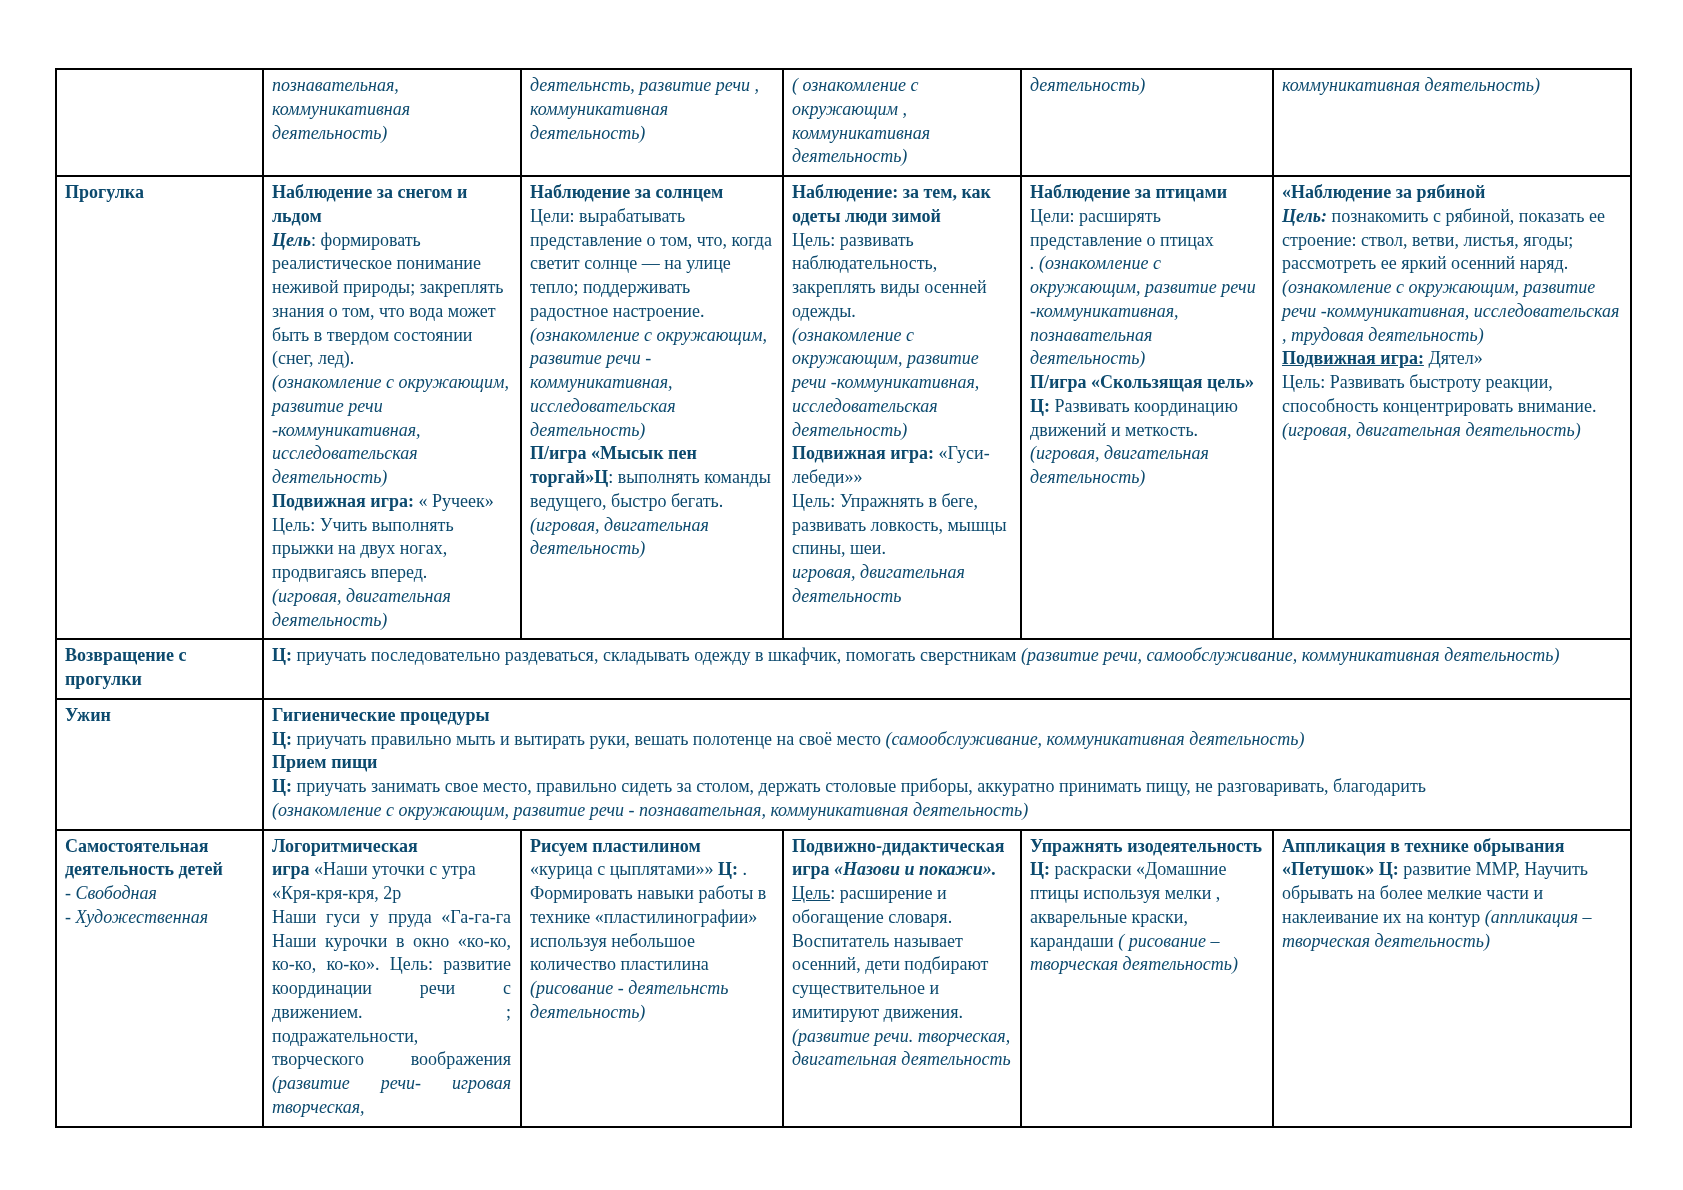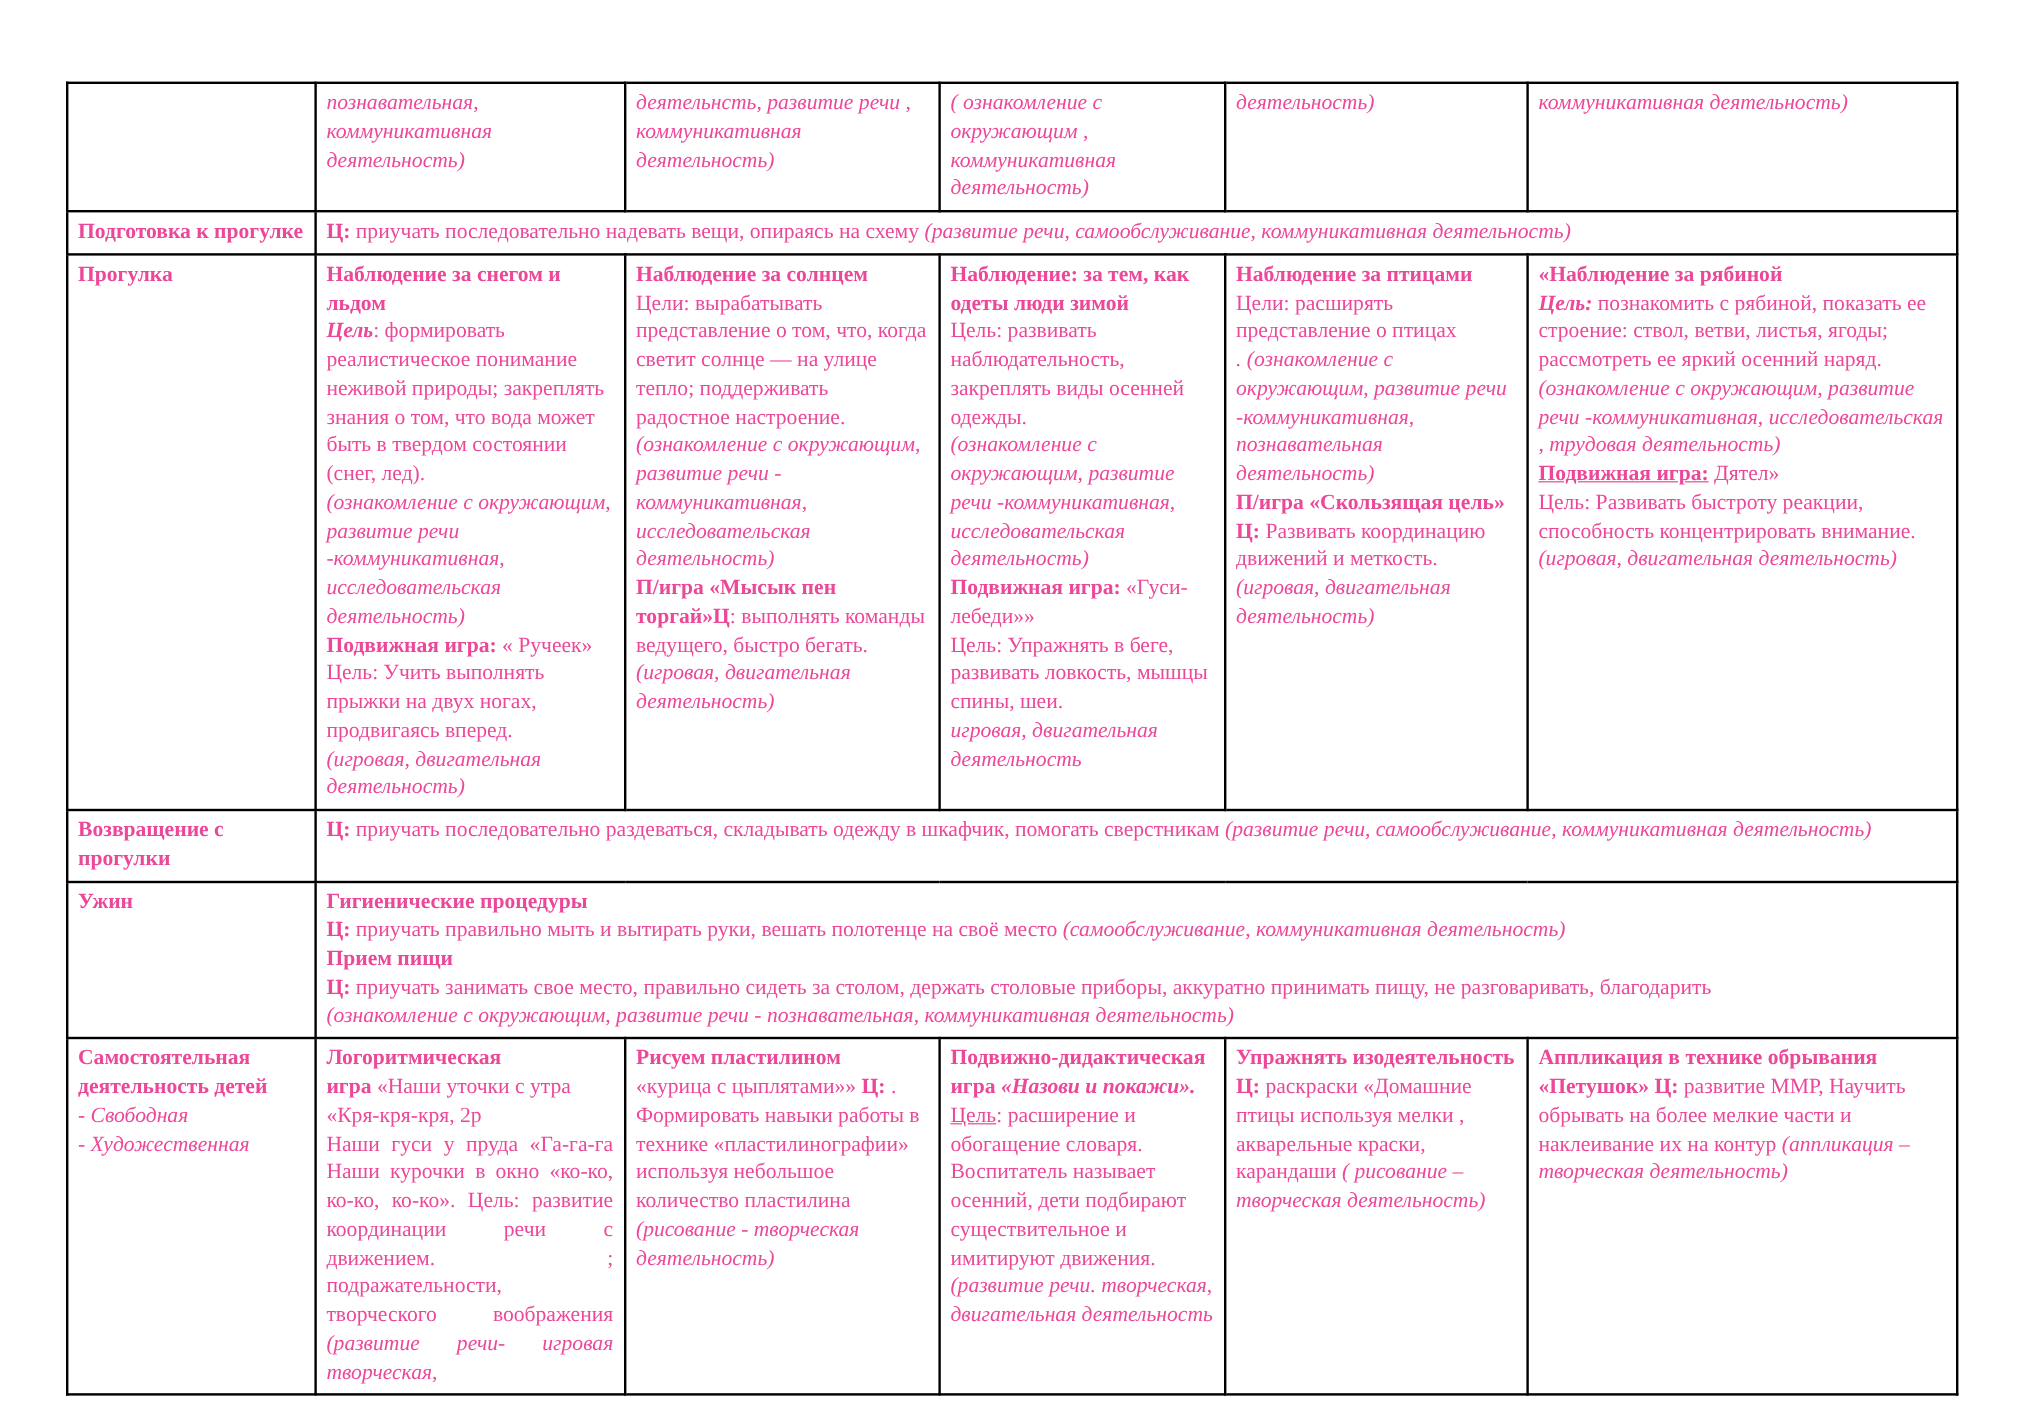--- a/index.html
+++ b/index.html
@@ -2,21 +2,21 @@
 <html><head>
 <meta charset="utf-8">
 <style>
   html,body{margin:0;padding:0;background:#ffffff;}
   .page{
     position:relative;
     width:1683px;
     height:1190px;
     background:#ffffff;
     font-family:"Liberation Serif","DejaVu Serif",serif;
-    color:#ec4899;
+    color:#0c4a6e;
   }
   table.sched{
     position:absolute;
     left:55px;
     top:68px;
     width:1575px;
     border-collapse:collapse;
     table-layout:fixed;
   }
   table.sched td{
@@ -68,28 +68,20 @@
             <div class="para"><span class="i">деятельнсть, развитие речи , коммуникативная деятельность)</span></div>
           </td>
         <td>
             <div class="para"><span class="i">( ознакомление с окружающим , коммуникативная деятельность)</span></div>
           </td>
         <td>
             <div class="para"><span class="i">деятельность)</span></div>
           </td>
         <td>
             <div class="para"><span class="i">коммуникативная деятельность)</span></div>
-          </td>
-      </tr>
-      <tr>
-        <td class="labelcell">
-            <div class="para"><span class="b">Подготовка к прогулке</span></div>
-          </td>
-        <td colspan="5" class="mergedcell v-mid">
-            <div class="para"><span class="b">Ц:</span><span> приучать  последовательно надевать вещи, опираясь на схему </span><span class="i">(развитие речи, самообслуживание, коммуникативная деятельность)</span></div>
           </td>
       </tr>
       <tr>
         <td class="labelcell">
             <div class="para"><span class="b">Прогулка</span></div>
           </td>
         <td>
             <div class="para"><span class="b">Наблюдение за снегом и льдом</span></div>
             <div class="para"><span class="b i">Цель</span><span>: формировать реалистическое понимание неживой природы; закреплять знания о том, что вода может быть в твердом состоянии (снег, лед).</span></div>
             <div class="para"><span class="i"> (ознакомление с окружающим, развитие речи -коммуникативная, исследовательская деятельность)</span></div>
@@ -155,21 +147,21 @@
             <div class="para"><span class="i">- Художественная</span></div>
           </td>
         <td class="lh-loose">
             <div class="para"><span class="b">Логоритмическая</span></div>
             <div class="para"><span class="b">игра </span><span>«Наши уточки с утра</span></div>
             <div class="para"><span>«Кря-кря-кря, 2р</span></div>
             <div class="para a-justify"><span>Наши гуси у пруда «Га-га-га Наши курочки в окно «ко-ко, ко-ко, ко-ко». Цель: развитие координации речи с движением. ; подражательности, творческого воображения </span><span class="i">(развитие речи- игровая творческая,</span></div>
           </td>
         <td class="lh-med">
             <div class="para"><span class="b">Рисуем пластилином</span></div>
-            <div class="para"><span>«курица с цыплятами»» </span><span class="b">Ц:</span><span> . Формировать навыки работы в технике «пластилинографии» используя небольшое количество пластилина </span><span class="i">(рисование - творческая деятельность)</span></div>
+            <div class="para"><span>«курица с цыплятами»» </span><span class="b">Ц:</span><span> . Формировать навыки работы в технике «пластилинографии» используя небольшое количество пластилина </span><span class="i">(рисование - деятельнсть деятельность)</span></div>
           </td>
         <td class="lh-loose">
             <div class="para"><span class="b">Подвижно-дидактическая</span></div>
             <div class="para"><span class="b">игра </span><span class="b i">«Назови и покажи».</span></div>
             <div class="para"><span class="u">Цель</span><span>: расширение и обогащение словаря. Воспитатель называет осенний, дети подбирают существительное и имитируют движения.</span></div>
             <div class="para"><span class="i"> (развитие речи. творческая, двигательная деятельность</span></div>
           </td>
         <td>
             <div class="para"><span class="b">Упражнять изодеятельность</span></div>
             <div class="para"><span class="b">Ц:</span><span> раскраски «Домашние птицы используя мелки , акварельные краски, карандаши  </span><span class="i">( рисование – творческая деятельность)</span></div>

